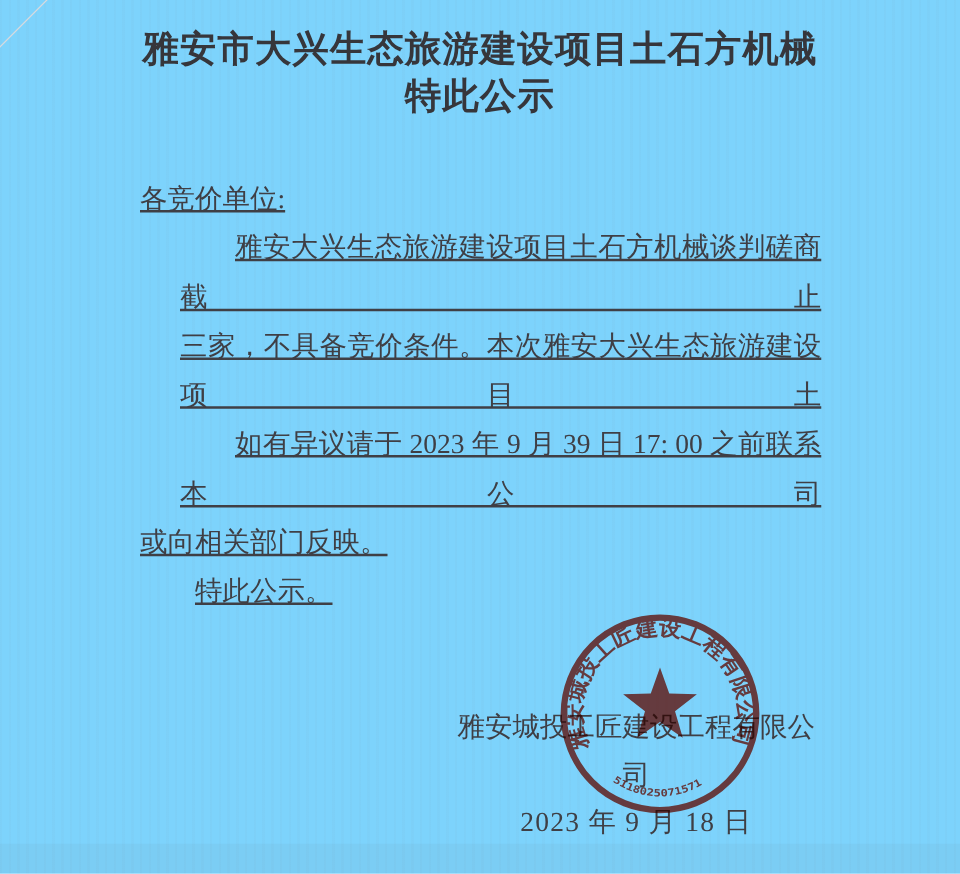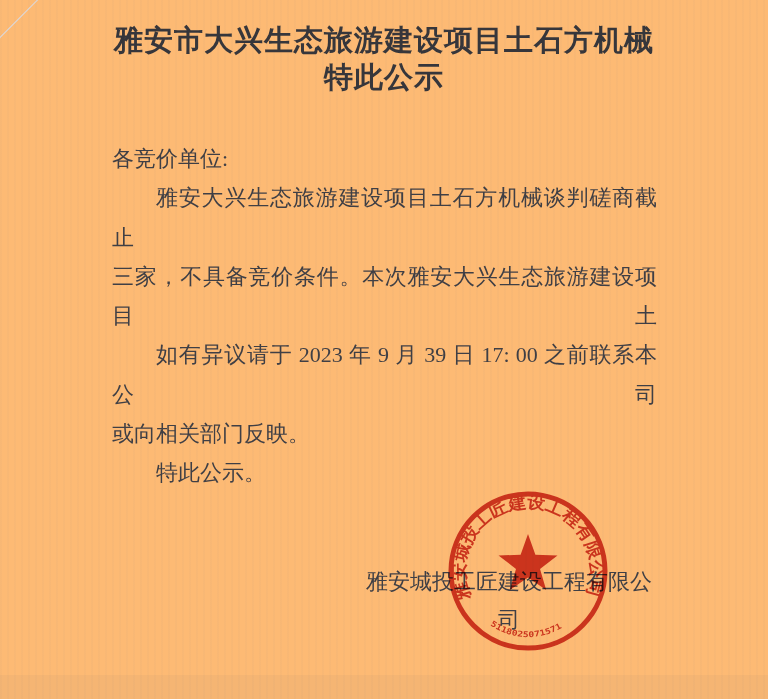--- a/index.html
+++ b/index.html
@@ -1,19 +1,19 @@
 <!DOCTYPE html>
 <html><head>
 <meta charset="utf-8">
 <style>
   html,body{margin:0;padding:0;}
   .page{
     position:relative;
     width:768px;height:699px;
-    background:#fdba74;
+    background:#7dd3fc;
     overflow:hidden;
     font-family:"Liberation Serif","DejaVu Serif",serif;
     color:#3e3e44;
   }
   
   .page::before{
     content:"";
     position:absolute;inset:0;
     background:repeating-linear-gradient(90deg,
       rgba(120,120,130,0.035) 0 2px,
@@ -37,26 +37,28 @@
     text-align:center;
     font-size:29px;font-weight:bold;
     line-height:37px;
     color:#36363b;
     letter-spacing:1px;
   }
   .body-text{
     position:absolute;top:139px;left:112px;width:545px;
     font-size:22px;line-height:39.3px;
     color:#3f3f45;
+    text-decoration:underline;
   }
   .body-line{white-space:nowrap;}
   .body-line.justify{
     white-space:normal;
     text-align:justify;
     text-align-last:justify;
+    margin-left:32px;
   }
   .body-line.indent{text-indent:44px;}
   .signature{
     position:absolute;top:563px;left:358px;width:302px;
     text-align:center;
     font-size:22px;line-height:38px;
     color:#3f3f45;
   }
   .signature .sig-date{margin-top:0px;letter-spacing:1px;}
   .seal{
@@ -83,20 +85,21 @@
     <div class="body-line">各竞价单位:</div>
     <div class="body-line justify indent">雅安大兴生态旅游建设项目土石方机械谈判磋商截止</div>
     <div class="body-line justify">三家，不具备竞价条件。本次雅安大兴生态旅游建设项目土</div>
     <div class="body-line justify indent">如有异议请于 2023 年 9 月 39 日 17: 00 之前联系本公司</div>
     <div class="body-line">或向相关部门反映。</div>
     <div class="body-line indent">特此公示。</div>
   </div>
 
   <div class="signature">
     <div class="sig-company">雅安城投工匠建设工程有限公司</div>
+    <div class="sig-date">2023 年 9 月 18 日</div>
   </div>
 
   <svg class="seal" viewBox="0 0 164 164">
 
     <circle cx="82" cy="82" r="77" fill="none" stroke-width="5" stroke="#c9372e"></circle>
 
     <polygon points="82,45 74.6,65.8 52.5,66.4 70.0,79.9 63.8,101.1 82,88.6 100.2,101.1 94.0,79.9 111.5,66.4 89.4,65.8" fill="#c9372e"></polygon>
 
     <path id="ringTextPath" d="M 24.9 108.6 A 63 63 0 1 1 139.1 108.6" fill="none"></path>
     <text font-size="17.5" font-weight="bold" fill="#c9372e">

